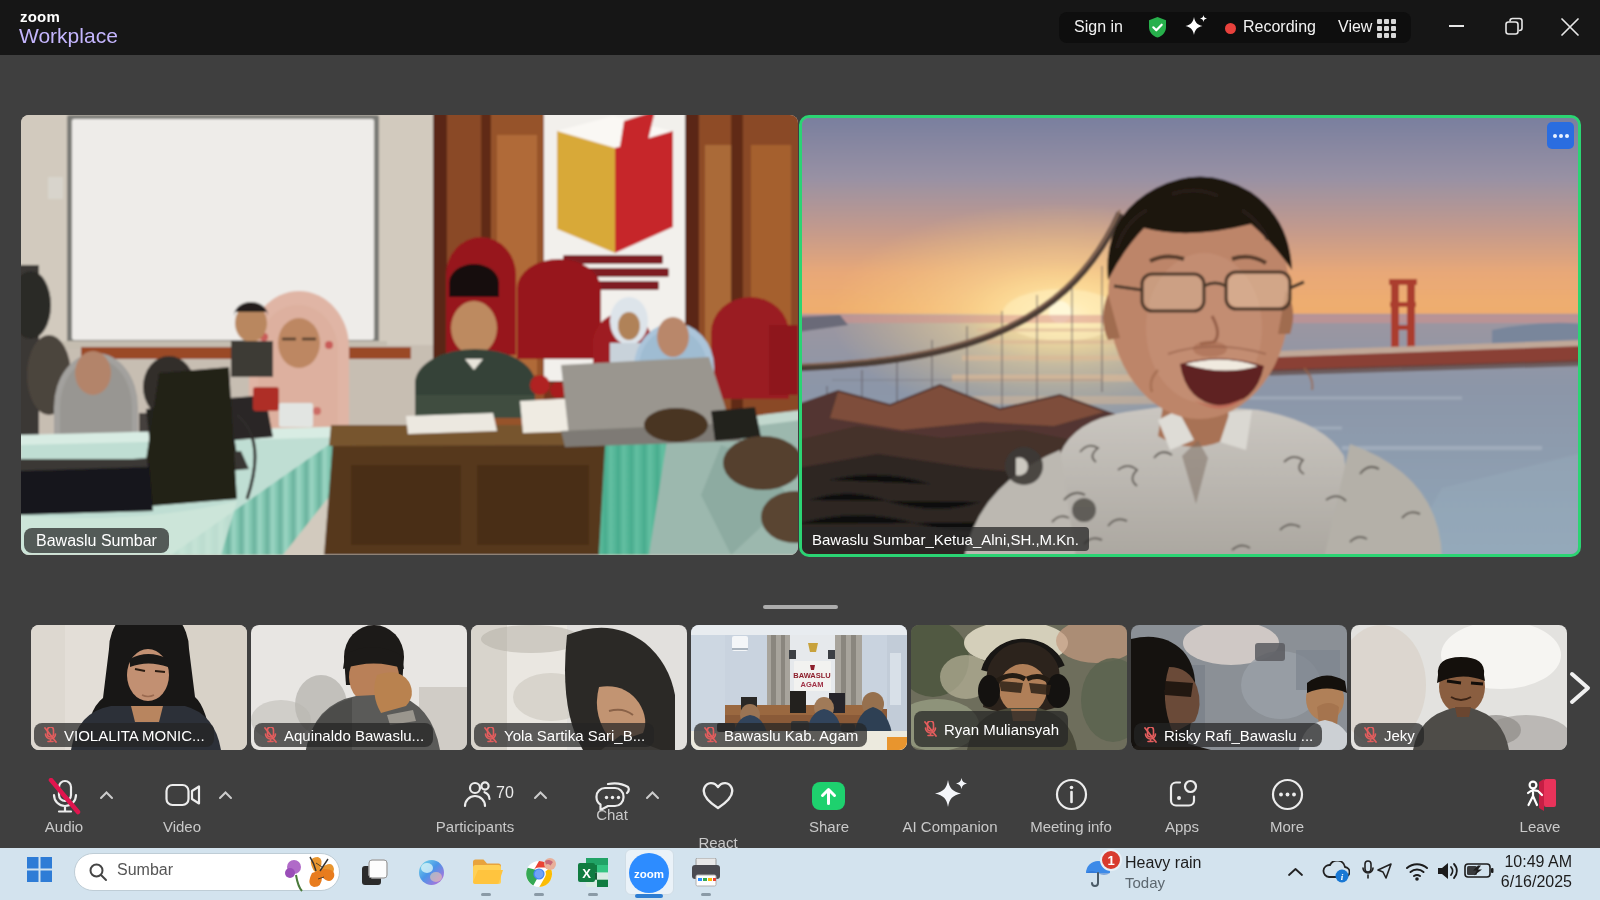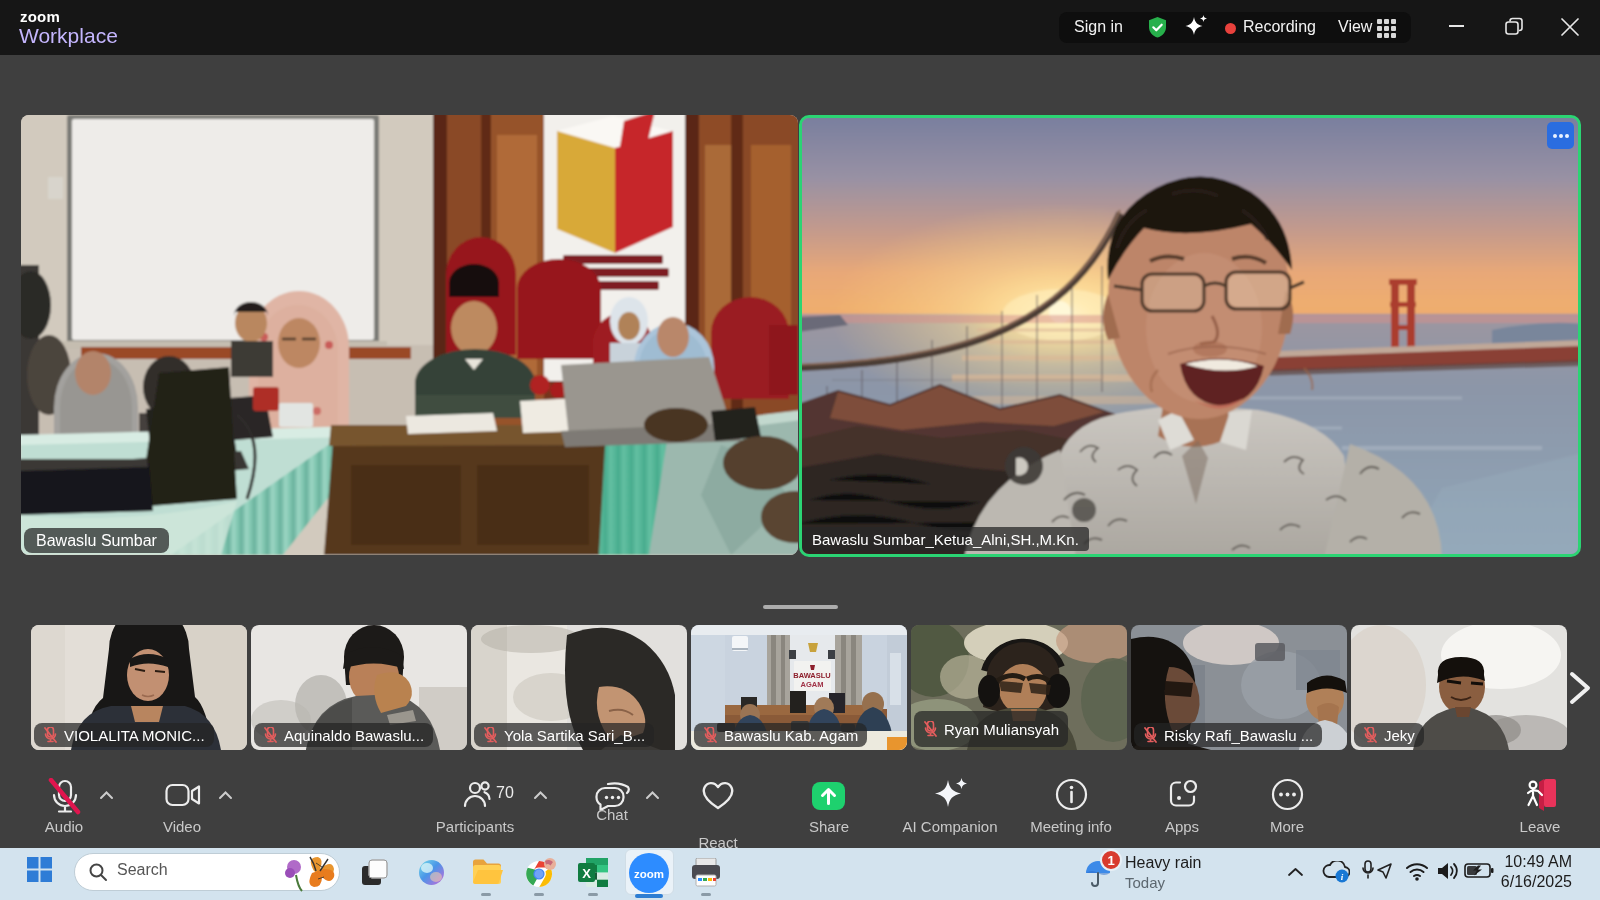--- a/index.html
+++ b/index.html
@@ -669,21 +669,21 @@
           <rect x="13.5" y="0" width="11.5" height="11.5"></rect>
           <rect x="0" y="13.5" width="11.5" height="11.5"></rect>
           <rect x="13.5" y="13.5" width="11.5" height="11.5"></rect>
         </g>
     </svg>
     <div class="abs" style="left:74px;top:5px;width:266px;height:38px;background:#ffffff;border:1px solid #bfcdd6;border-radius:19px;"></div>
     <svg class="abs" style="left:88px;top:14px;" width="20" height="20" viewBox="0 0 20 20">
       <circle cx="8.5" cy="8.5" r="6" fill="none" stroke="#444" stroke-width="2"></circle>
         <path d="M13 13 L18 18" stroke="#444" stroke-width="2" stroke-linecap="round"></path>
     </svg>
-    <div class="abs" style="left:117px;top:13px;font-size:16px;color:#555;">Search</div>
+    <div class="abs" style="left:117px;top:13px;font-size:16px;color:#555;">Sumbar</div>
     <svg class="abs" style="left:284px;top:3px;" width="52" height="42" viewBox="0 0 52 42">
       <circle cx="10" cy="16" r="7" fill="#b06ac8"></circle>
       <circle cx="6" cy="22" r="5" fill="#9a4eb8"></circle>
       <path d="M12 24 q2 12 6 16" stroke="#4a7a3a" stroke-width="2" fill="none"></path>
       <path d="M30 20 q-8 -14 4 -14 q6 2 2 12 q12 -10 14 0 q0 8 -14 6 Z" fill="#e8952e"></path>
       <path d="M28 22 q-6 12 2 14 q8 0 8 -10 q8 8 12 0 q2 -8 -10 -8 Z" fill="#e87c1e"></path>
       <path d="M26 6 q4 6 6 14 M44 8 q-4 6 -8 12" stroke="#333" stroke-width="1.4" fill="none"></path>
       <g stroke="#2a2a2a" stroke-width="1" opacity=".8">
           <path d="M32 12 l6 4 M34 28 l6 -2"></path>
         </g>

